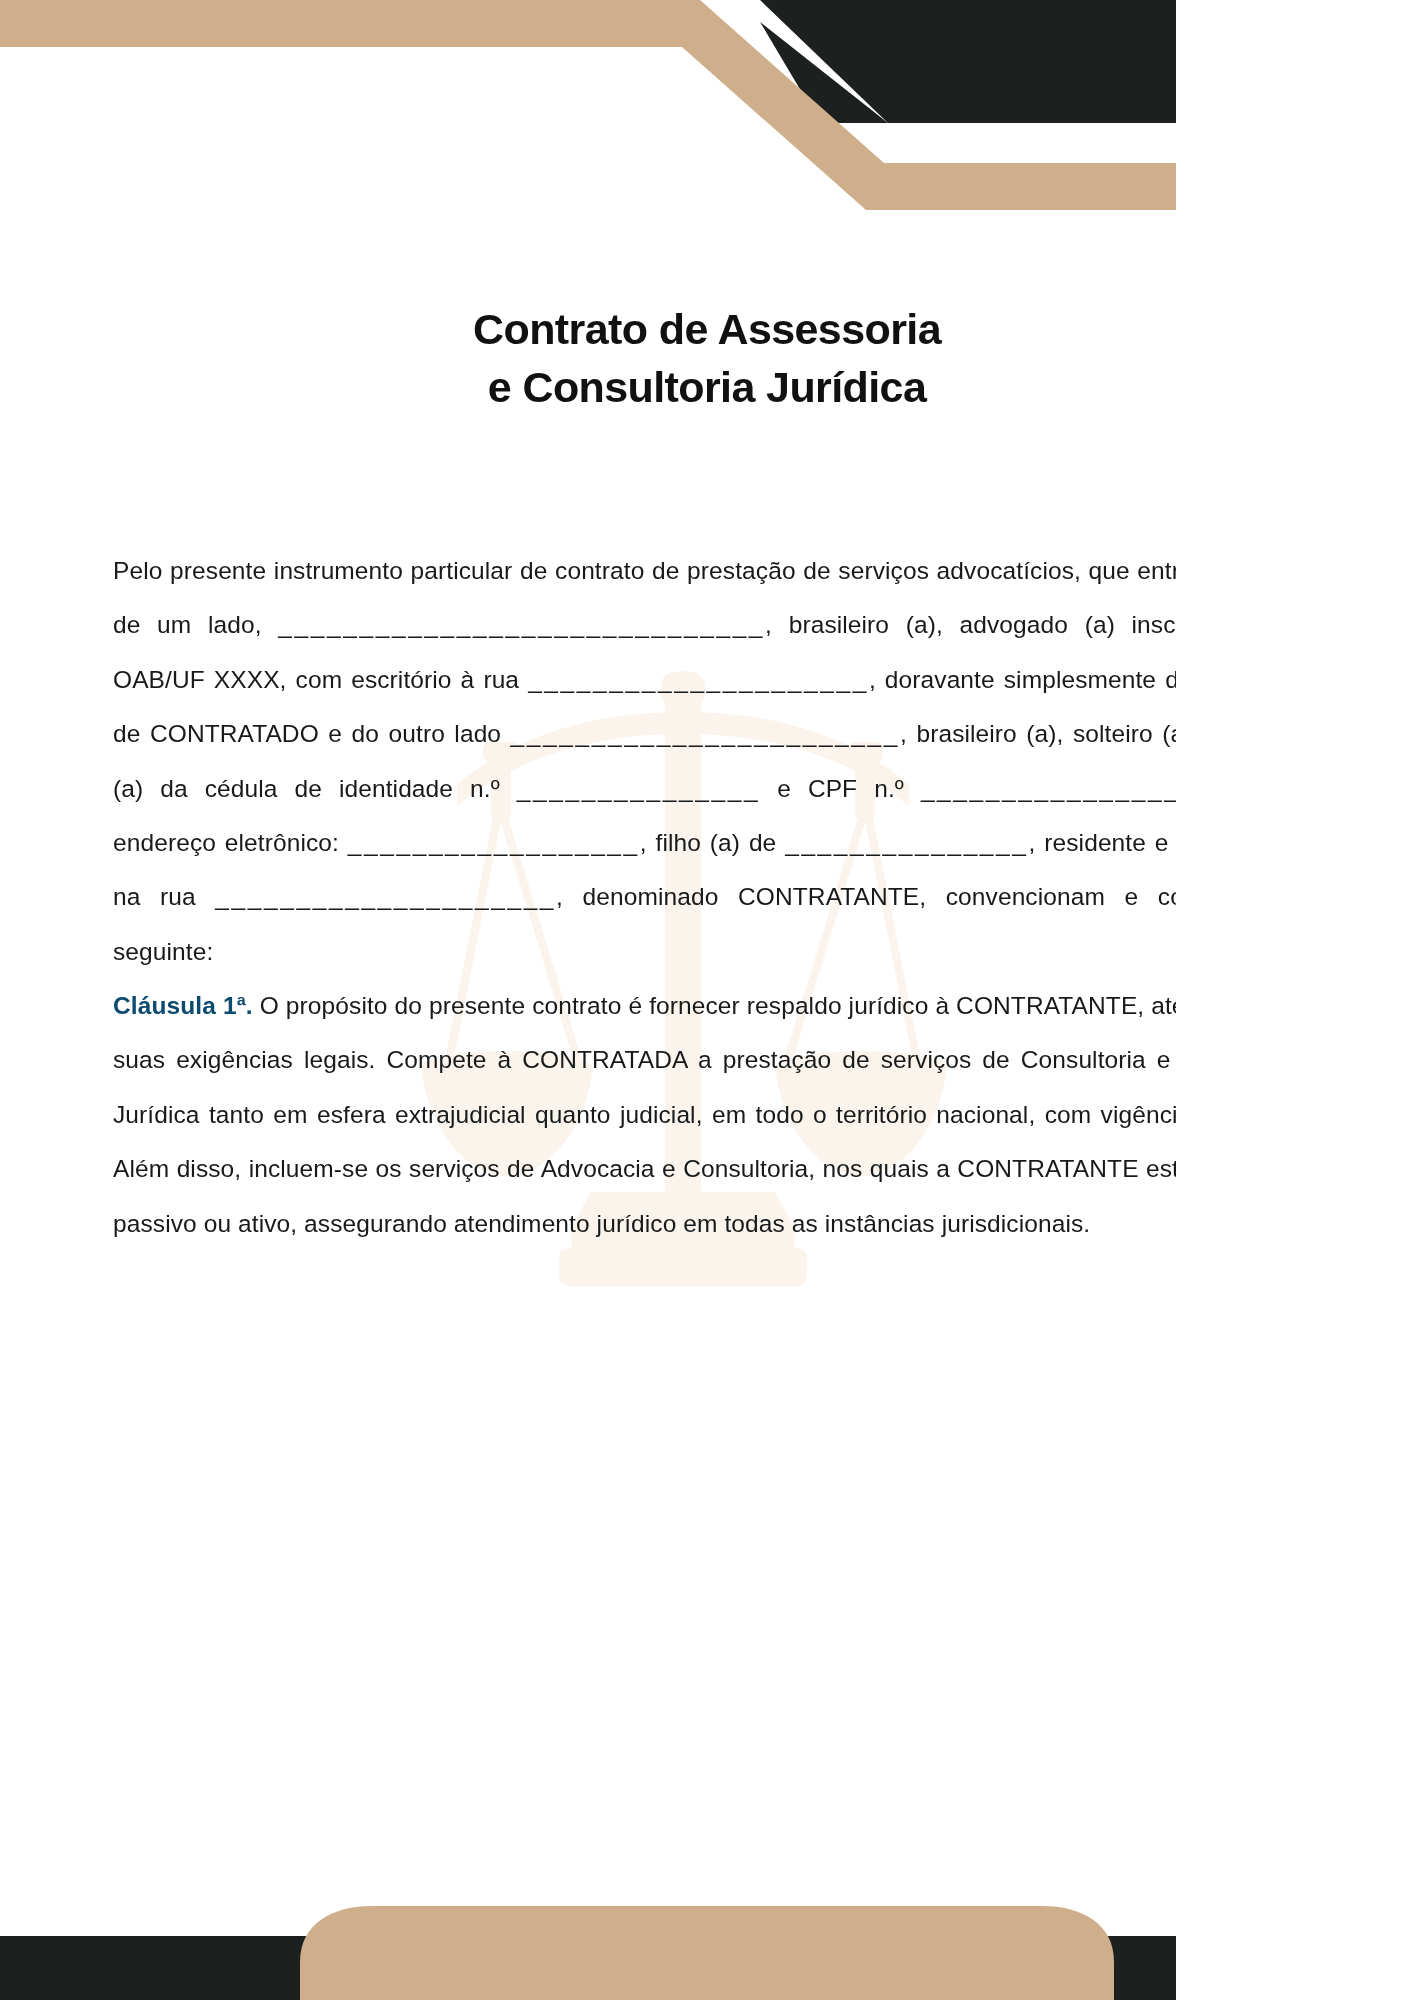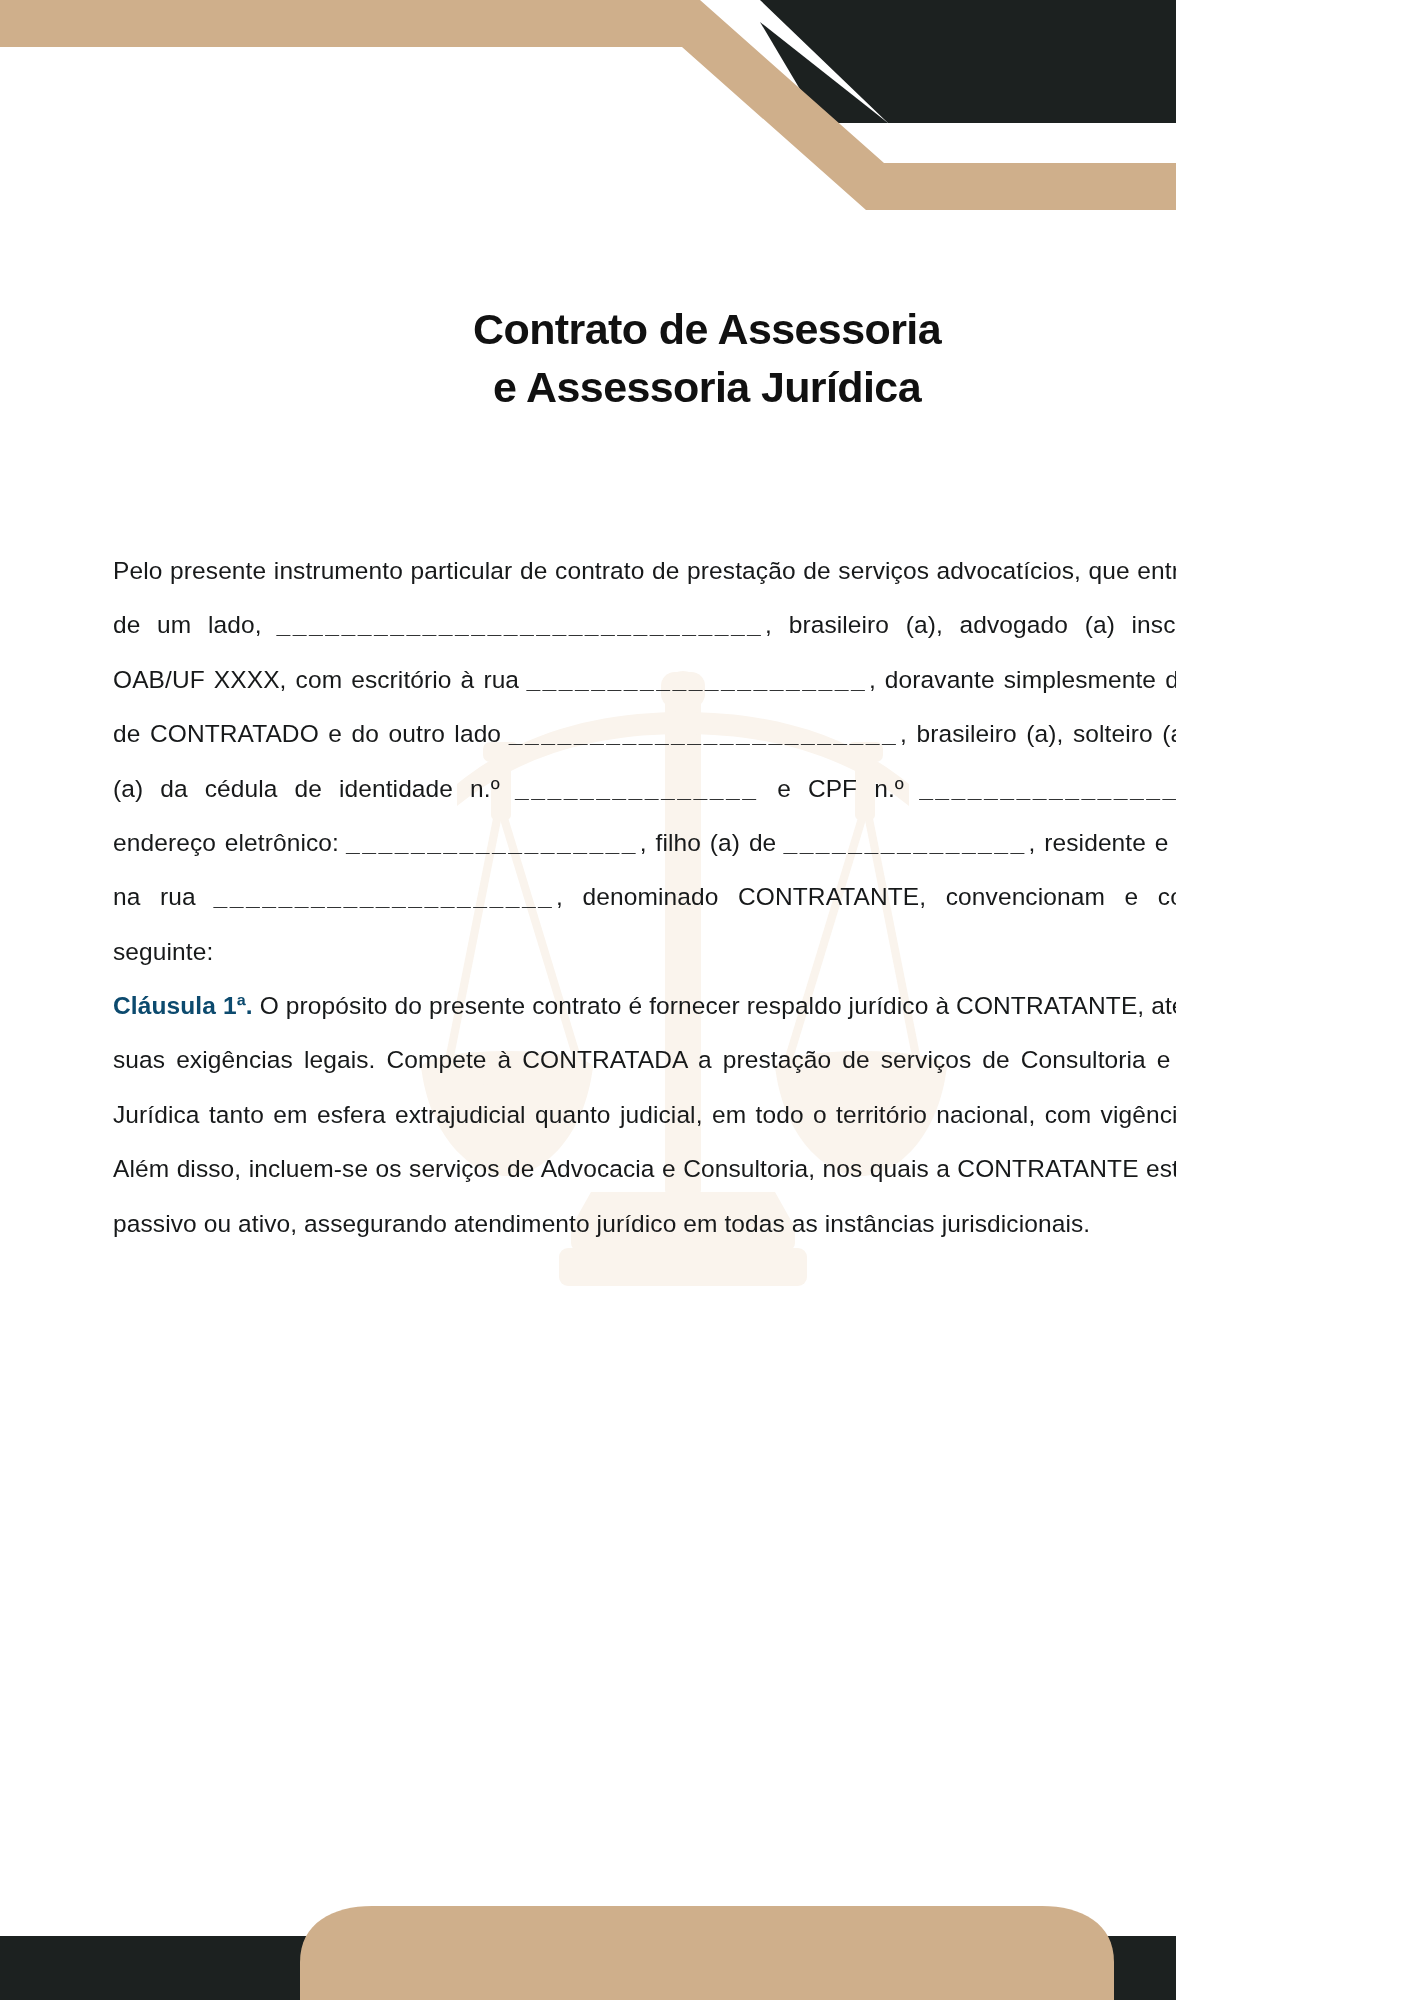--- a/index.html
+++ b/index.html
@@ -67,21 +67,21 @@
   .body-par {
     font-size: 24.5px;
     line-height: 2.22;
     color: #17191a;
     text-align: justify;
     text-justify: inter-word;
     font-weight: 400;
     letter-spacing: 0.1px;
   }
 
-  .blank { letter-spacing: 2.6px; white-space: nowrap; font-style: italic; }
+  .blank { letter-spacing: 2.6px; white-space: nowrap; }
 
   .section-heading {
     font-size: 24px;
     font-weight: 700;
     color: #111111;
     letter-spacing: 0.2px;
     margin-top: 54px;
     margin-bottom: 56px;
   }
 
@@ -144,21 +144,21 @@
 
       <path d="M372,466 H544 C536,536 494,576 458,576 C422,576 380,536 372,466 Z"></path>
       <ellipse cx="458" cy="468" rx="86" ry="17"></ellipse>
     </g>
   </svg>
 
   <main class="content">
 
     <h1 class="doc-title">
       <span class="title-line">Contrato de Assessoria</span>
-      <span class="title-line">e Assessoria Jurídica</span>
+      <span class="title-line">e Consultoria Jurídica</span>
     </h1>
 
     <p class="body-par"><span>Pelo presente instrumento particular de contrato de prestação de serviços advocatícios, que entre si fazem, de um lado,</span> <span class="blank">______________________________</span><span>, brasileiro (a), advogado (a) inscrito (a) na OAB/UF XXXX, com escritório à rua </span><span class="blank">_____________________</span><span>, doravante simplesmente denominada de CONTRATADO e do outro lado </span><span class="blank">________________________</span><span>, brasileiro (a), solteiro (a), portador (a) da cédula de identidade n.º </span><span class="blank">_______________</span><span> e CPF n.º </span><span class="blank">_______________________</span><span>, endereço eletrônico: </span><span class="blank">__________________</span><span>, filho (a) de </span><span class="blank">_______________</span><span>, residente e domiciliada na rua </span><span class="blank">_____________________</span><span>, denominado CONTRATANTE, convencionam e contratam o seguinte:</span></p>
 
 
     <p class="body-par"><span class="clause-label">Cláusula 1ª.</span><span> O propósito do presente contrato é fornecer respaldo jurídico à CONTRATANTE, atendendo às suas exigências legais. Compete à CONTRATADA a prestação de serviços de Consultoria e Assessoria Jurídica tanto em esfera extrajudicial quanto judicial, em todo o território nacional, com vigência imediata. Além disso, incluem-se os serviços de Advocacia e Consultoria, nos quais a CONTRATANTE esteja no polo passivo ou ativo, assegurando atendimento jurídico em todas as instâncias jurisdicionais.</span></p>
 
   </main>
 
   <svg class="deco-bottom" viewBox="0 0 1414 130" width="1414" height="130" preserveAspectRatio="none">

